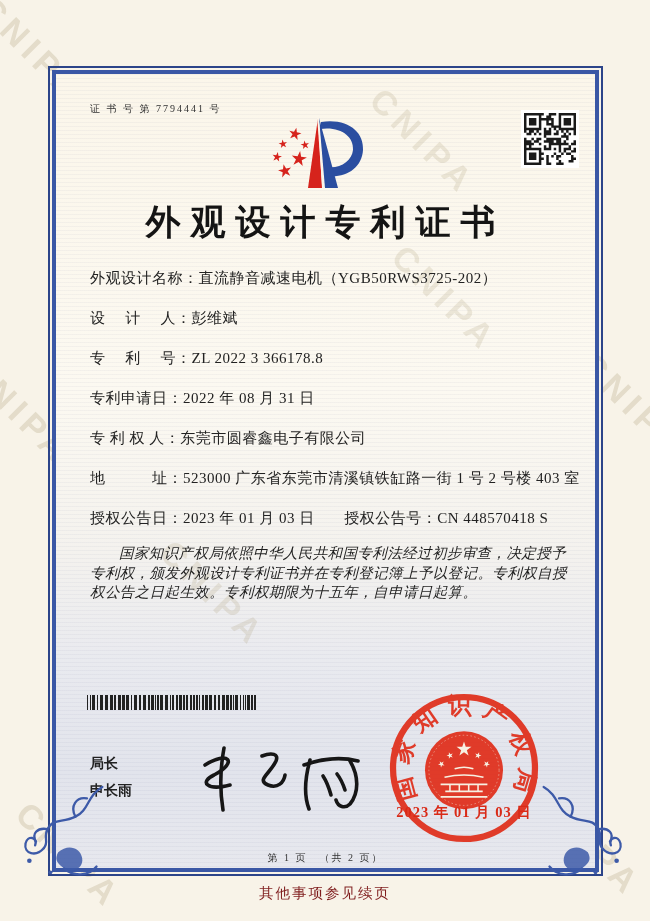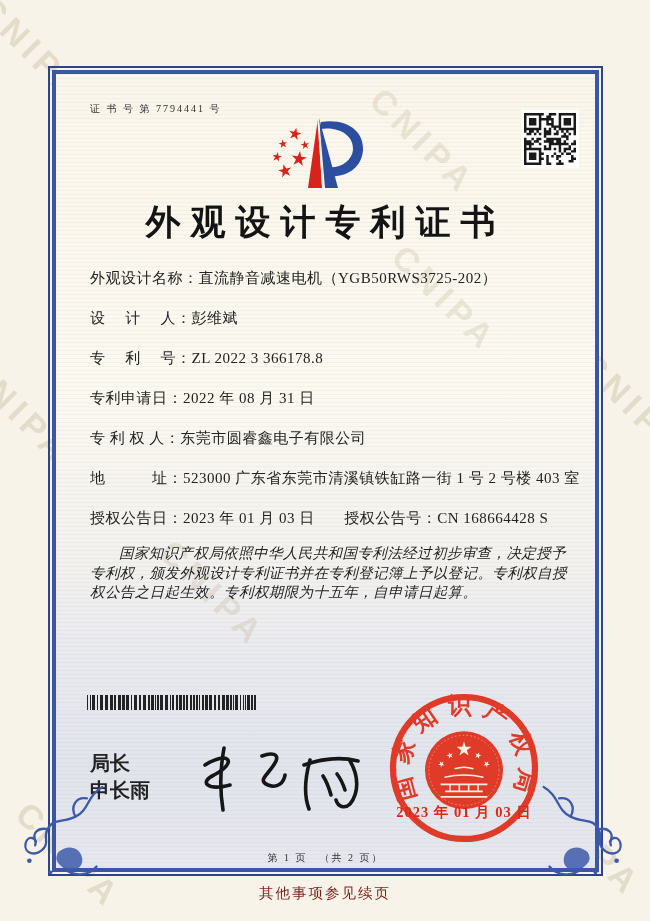--- a/index.html
+++ b/index.html
@@ -22,21 +22,21 @@
   .title{position:absolute;left:0;top:125px;width:100%;text-align:center;margin:0;
          font-size:35px;font-weight:700;letter-spacing:10px;color:#141414;}
   .fields{position:absolute;left:34px;top:194px;right:26px;font-size:15px;letter-spacing:.5px;}
   .frow{height:20px;line-height:20px;margin-bottom:20px;white-space:nowrap;}
   .grant-a{display:inline-block;width:250px;}
   .paras{position:absolute;left:34px;top:470px;width:482px;font-size:14.5px;line-height:19.5px;
          letter-spacing:.4px;color:#1e1e1e;}
   .paras p{margin:0 0 6px 0;text-indent:2em;font-style:italic;}
   .barcode{position:absolute;left:31px;top:621px;width:172px;height:15px;}
   .director{position:absolute;left:34px;top:676px;font-family:"Liberation Sans","DejaVu Sans",sans-serif;
-            font-size:20px;font-weight:600;color:#222;line-height:27px;}
+            font-size:14px;font-weight:600;color:#222;line-height:27px;}
   .sig{position:absolute;left:136px;top:664px;width:185px;height:76px;}
   .seal{position:absolute;left:330px;top:616px;width:156px;height:156px;mix-blend-mode:multiply;opacity:.94;}
   .seal-text{font-size:30px;font-weight:700;letter-spacing:13px;fill:#df301c;
              font-family:"Liberation Serif","DejaVu Serif",serif;}
   .seal-date{position:absolute;left:298px;top:729px;width:220px;text-align:center;
              font-size:14.5px;font-weight:700;color:#d92a17;letter-spacing:1px;}
   .footer{position:absolute;left:0;top:777px;width:100%;text-align:center;font-size:10px;
           letter-spacing:2px;color:#333;}
   .note{position:absolute;left:0;top:884px;width:100%;text-align:center;z-index:1;
         font-size:14.5px;letter-spacing:2px;color:#7f1d1d;}
@@ -105,21 +105,21 @@
             <span>专利申请日：</span><span>2022 年 08 月 31 日</span>
           </div>
           <div class="frow">
             <span>专 利 权 人：</span><span>东莞市圆睿鑫电子有限公司</span>
           </div>
           <div class="frow">
             <span>地　　　址：</span><span>523000 广东省东莞市清溪镇铁缸路一街 1 号 2 号楼 403 室</span>
           </div>
           <div class="frow">
             <span class="grant-a"><span>授权公告日：</span><span>2023 年 01 月 03 日</span></span>
-            <span><span>授权公告号：</span><span>CN 168664428 S</span></span>
+            <span><span>授权公告号：</span><span>CN 448570418 S</span></span>
           </div>
         </div>
 
         <div class="paras">
           <p>国家知识产权局依照中华人民共和国专利法经过初步审查，决定授予专利权，颁发外观设计专利证书并在专利登记簿上予以登记。专利权自授权公告之日起生效。专利权期限为十五年，自申请日起算。</p>
         </div>
 
         <svg class="barcode" viewBox="0 0 172 15">
           <path id="bc-path" fill="#222" d="M0 0h1v15h-1zM3 0h1v15h-1zM5 0h3v15h-3zM10 0h1v15h-1zM13 0h3v15h-3zM18 0h3v15h-3zM23 0h3v15h-3zM27 0h2v15h-2zM31 0h3v15h-3zM35 0h3v15h-3zM39 0h3v15h-3zM44 0h1v15h-1zM47 0h3v15h-3zM52 0h2v15h-2zM56 0h3v15h-3zM61 0h2v15h-2zM64 0h3v15h-3zM68 0h1v15h-1zM70 0h2v15h-2zM73 0h3v15h-3zM78 0h3v15h-3zM83 0h1v15h-1zM85 0h2v15h-2zM89 0h2v15h-2zM92 0h3v15h-3zM96 0h2v15h-2zM99 0h2v15h-2zM103 0h2v15h-2zM106 0h2v15h-2zM109 0h2v15h-2zM112 0h1v15h-1zM115 0h2v15h-2zM118 0h3v15h-3zM122 0h3v15h-3zM127 0h2v15h-2zM131 0h2v15h-2zM135 0h3v15h-3zM139 0h3v15h-3zM143 0h2v15h-2zM146 0h1v15h-1zM148 0h3v15h-3zM153 0h1v15h-1zM156 0h1v15h-1zM158 0h1v15h-1zM160 0h3v15h-3zM164 0h2v15h-2zM167 0h2v15h-2z"></path>
         </svg>

